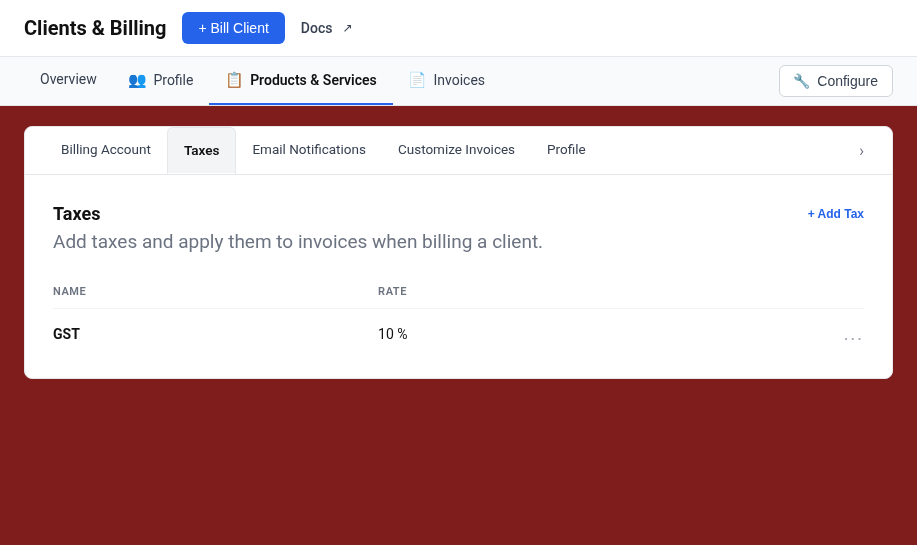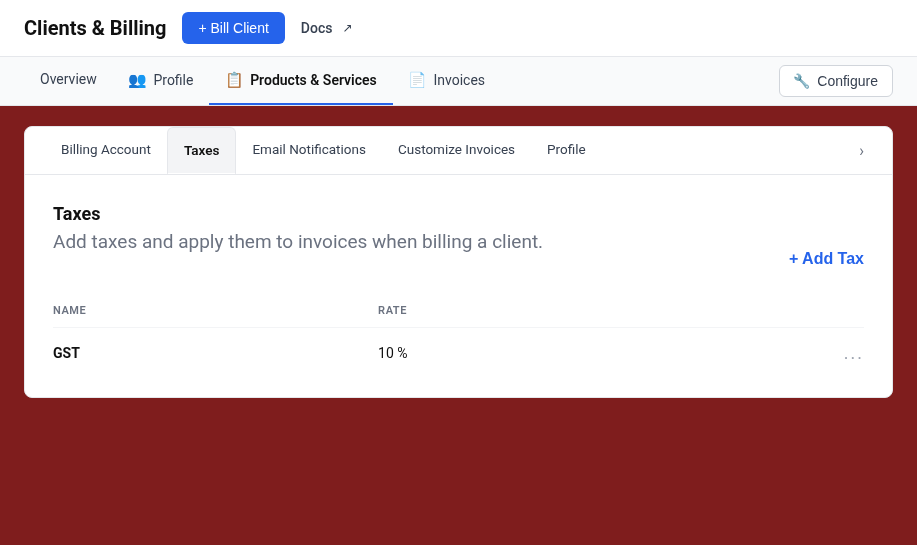--- a/index.html
+++ b/index.html
@@ -157,29 +157,28 @@
       margin-bottom: 6px;
     }
     .taxes-header-left p {
       font-size: 19px;
       color: #6b7280;
     }
     .add-tax-btn {
       background: none;
       border: none;
       color: #2563eb;
-      font-size: 16px;
+      font-size: 12px;
       font-weight: 600;
       cursor: pointer;
       display: flex;
       align-items: center;
       gap: 4px;
       padding: 4px 0;
       white-space: nowrap;
-      margin-top: 43px;
     }
     
     .tax-table {
       width: 100%;
       border-collapse: collapse;
       margin-top: 8px;
     }
     .tax-table th {
       text-align: left;
       font-size: 11px;

